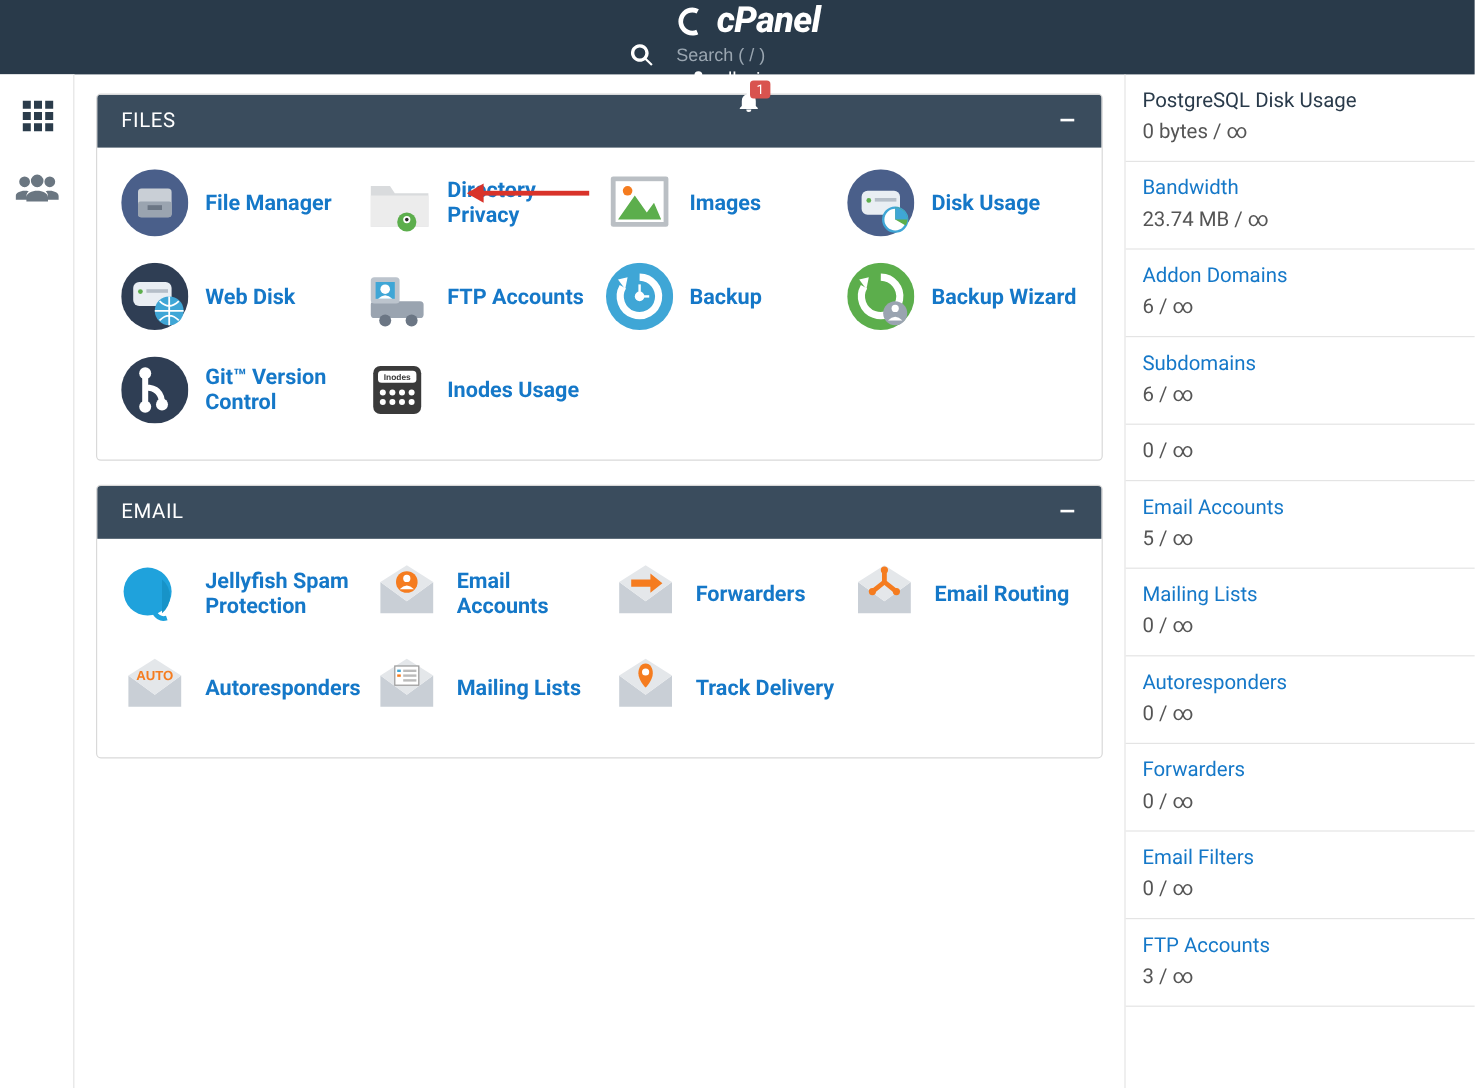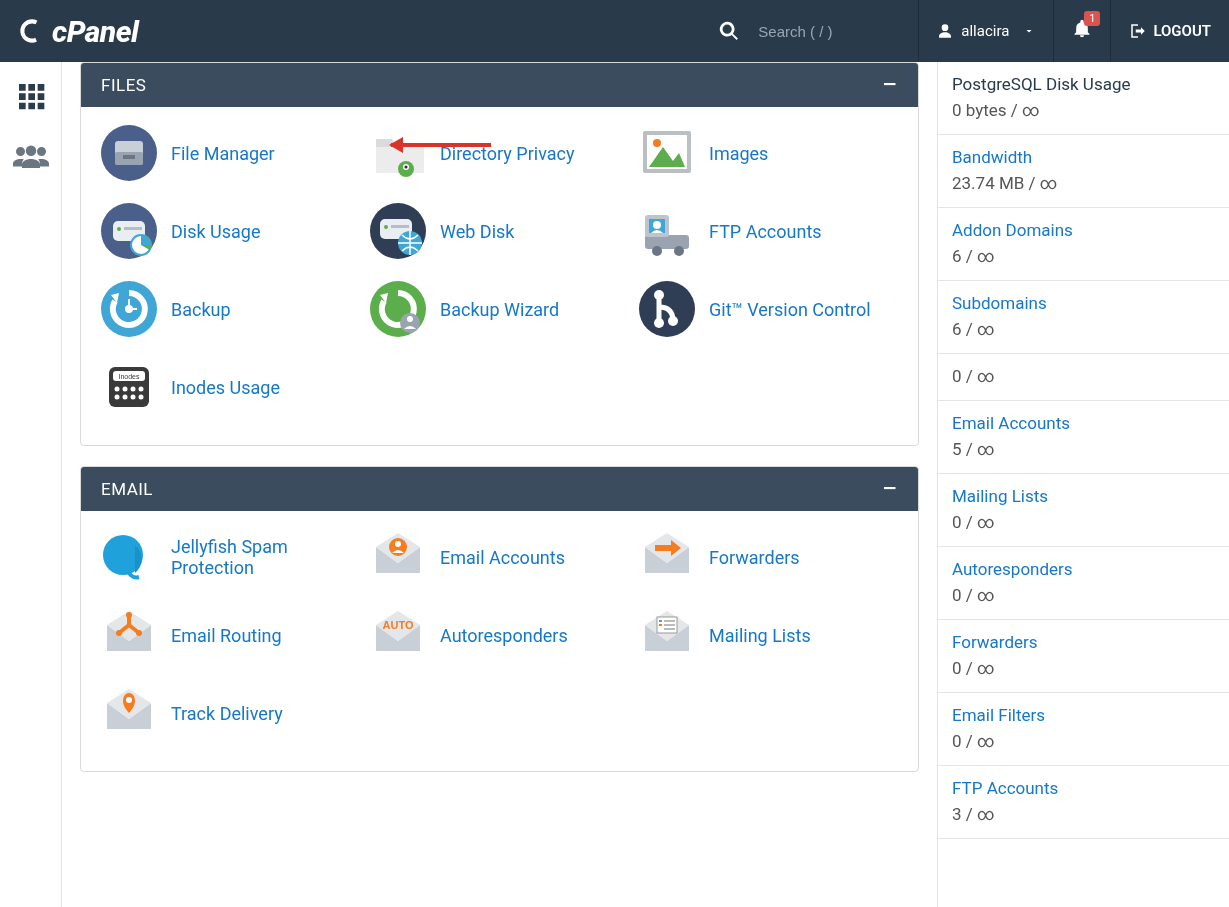--- a/index.html
+++ b/index.html
@@ -1,42 +1,42 @@
 <!DOCTYPE html>
 <html><head>
 <meta charset="utf-8">
 <style>
 * { box-sizing: border-box; margin: 0; padding: 0; }
 body { font-family: -apple-system, BlinkMacSystemFont, "Segoe UI", Roboto, Helvetica, Arial, sans-serif; background: #fff; color: #333; }
 
-.topbar { background: #293a4a; height: 62px; display: flex; align-items: center; padding: 0 0 0 18px; }
+.topbar { background: #293a4a; height: 62px; display: flex; align-items: center; padding: 0 0 0 18px; flex-direction: column; }
 .logo { color: #fff; font-style: italic; font-weight: 800; font-size: 30px; letter-spacing: -0.5px; display:flex; align-items:center; }
 .logo svg { margin-right: 6px; }
 .spacer { flex: 1; }
 .search-wrap { display: flex; align-items: center; color: #c3cbd2; margin-right: 20px; }
 .search-wrap svg { margin-right: 18px; fill: #fff; }
 .search-wrap input { background: transparent; border: none; color: #c3cbd2; font-size: 15px; width: 140px; outline: none; }
 .search-wrap input::placeholder { color: #9aa6b1; }
 .top-divider { width: 1px; height: 62px; background: #1e2c39; }
 .top-item { height: 62px; display: flex; align-items: center; padding: 0 18px; color: #fff; font-size: 15px; cursor: pointer; }
 .top-item svg { fill: #fff; }
 .user-item svg.caret { margin-left: 14px; }
 .bell-wrap { position: relative; }
 .badge { position: absolute; top: -8px; right: -8px; background: #d9534f; color: #fff; font-size: 11px; padding: 1px 5px; border-radius: 3px; }
 .logout-text { font-weight: 600; margin-left: 6px; }
 
 .page { display: flex; min-height: calc(907px - 62px); }
 .leftnav { width: 62px; background: #fff; border-right: 1px solid #e4e4e4; padding-top: 18px; display: flex; flex-direction: column; align-items: center; gap: 26px; }
 .leftnav .navbtn svg { fill: #2b3c4b; }
 
 .main { flex: 1; padding: 0 18px 0 18px; }
-.panel { margin-bottom: 20px; border: 1px solid #d9d9d9; border-radius: 4px; overflow: hidden; }
+.panel { margin-bottom: 20px; border: 1px solid #d9d9d9; border-radius: 4px; overflow: hidden; margin-top: 16px; }
 .panel-header { background: #3a4c5d; color: #fff; padding: 12px 20px; display: flex; align-items: center; font-size: 17px; letter-spacing: 0.5px; }
 .panel-header .minus { margin-left: auto; font-size: 28px; line-height: 10px; cursor: pointer; }
-.panel-body { padding: 18px 20px 8px 20px; display: grid; grid-template-columns: 1fr 1fr 1fr; column-gap: 10px; }
+.panel-body { padding: 18px 20px 8px 20px; display: grid; grid-template-columns: 1fr 1fr 1fr 1fr; column-gap: 10px; font-weight: bold; }
 .item { display: flex; align-items: center; margin-bottom: 22px; cursor: pointer; }
 .item .icon { width: 56px; height: 56px; margin-right: 14px; display: flex; align-items: center; justify-content: center; }
 .item .label { color: #1578c8; font-size: 18px; }
 .arrow-annot { position: relative; }
 .arrow-annot::after { content: ""; position: absolute; left: 290px; top: 18px; width: 100px; height: 4px; background: #d9332a; }
 .arrow-annot::before { content: ""; position: absolute; left: 280px; top: 12px; border: 8px solid transparent; border-right: 14px solid #d9332a; }
 
 .right { width: 292px; border-left: 1px solid #e4e4e4; }
 .stat { padding: 12px 14px 14px 14px; border-bottom: 1px solid #e4e4e4; }
 .stat-title { color: #293a4a; font-size: 17px; margin-bottom: 6px; }

